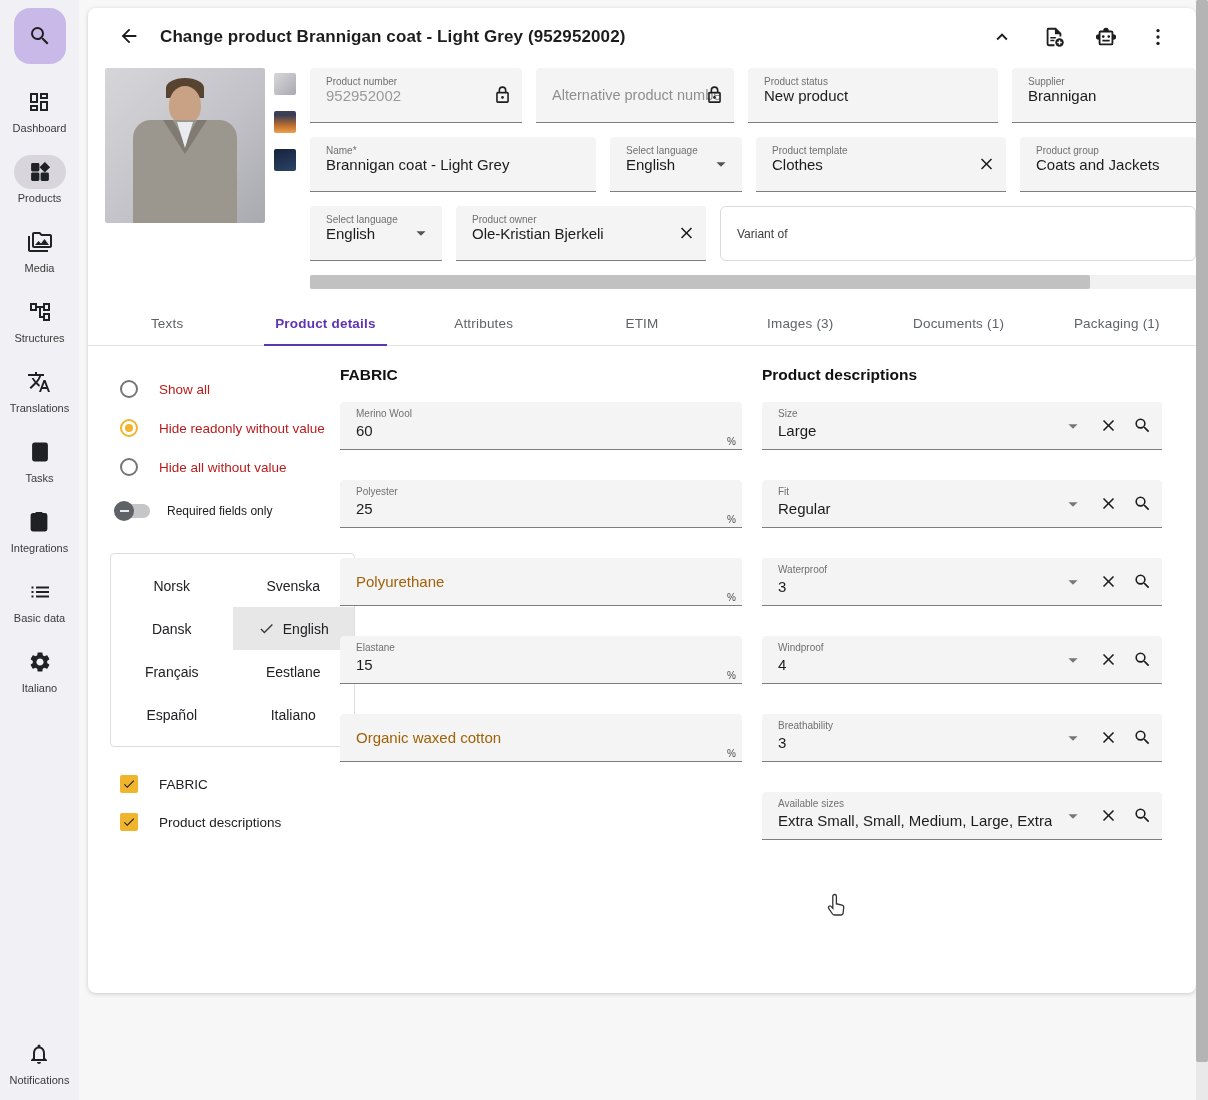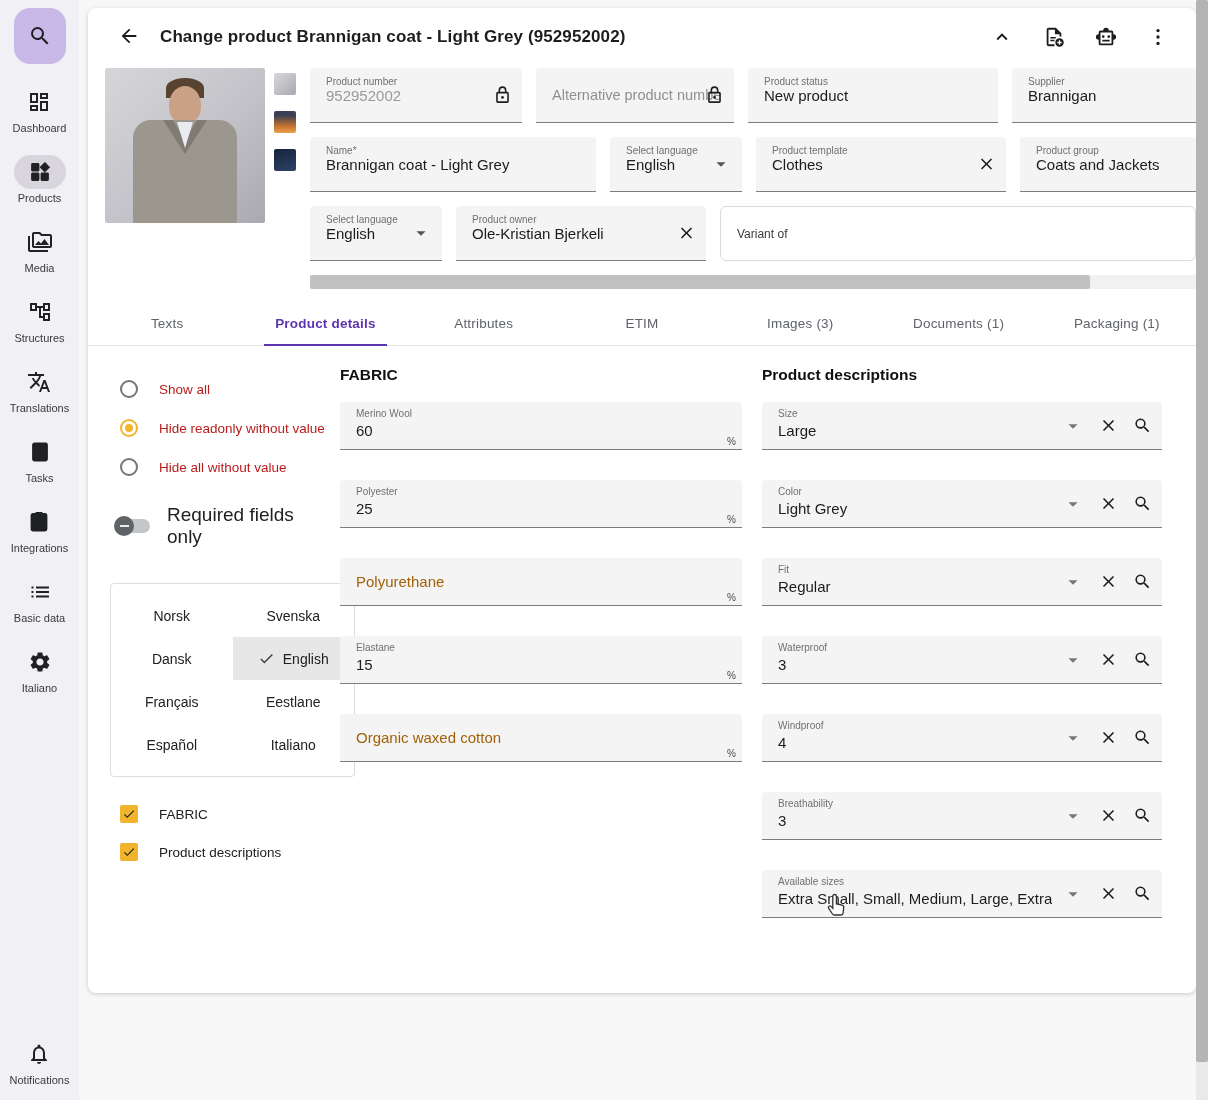--- a/index.html
+++ b/index.html
@@ -82,21 +82,21 @@
   .filter-col { width: 218px; flex: 0 0 218px; }
   .radio-row { display: flex; align-items: center; margin-bottom: 21px; cursor: pointer; }
   .radio { width: 18px; height: 18px; border-radius: 50%; border: 2px solid #757575; margin-left: 10px; position: relative; flex: 0 0 auto; }
   .radio.selected { border-color: #f0b42d; }
   .radio.selected::after { content: ""; position: absolute; left: 3px; top: 3px; width: 8px; height: 8px; border-radius: 50%; background: #f0b42d; }
   .radio-label { font-size: 13.5px; color: #b91c1c; margin-left: 21px; }
   .toggle-row { display: flex; align-items: center; margin-top: 28px; cursor: pointer; }
   .toggle { width: 34px; height: 14px; border-radius: 7px; background: #c5c6c8; margin-left: 6px; position: relative; flex: 0 0 auto; }
   .toggle .knob { position: absolute; left: -2px; top: -3px; width: 20px; height: 20px; border-radius: 50%; background: #5f6368; display: flex; align-items: center; justify-content: center; }
   .toggle .knob::after { content: ""; width: 9px; height: 2px; background: #e8eaed; }
-  .toggle-label { font-size: 19px; color: #202124; margin-left: 17px; }
+  .toggle-label { font-size: 12px; color: #202124; margin-left: 17px; }
 
   .lang-panel { width: 245px; border: 1px solid #ddd; border-radius: 4px; margin-top: 35px; padding: 10px 0; background: #fff; text-align: right; }
   .lang-grid { display: grid; grid-template-columns: 1fr 1fr; }
   .lang-cell { height: 43px; display: flex; align-items: center; justify-content: center; font-size: 14px; color: #202124; cursor: pointer; gap: 8px; }
   .lang-cell.selected { background: #e7e7e7; }
   .lang-cell.selected svg { width: 17px; height: 17px; fill: #3c3c3c; }
   .lang-cell.wide { grid-column: 1 / span 2; }
 
   .chk-row { display: flex; align-items: center; margin-top: 20px; cursor: pointer; }
   .chk-row.first { margin-top: 28px; }
@@ -541,41 +541,20 @@
                 </svg>
               </span>
               <span class="si">
                 <svg viewBox="0 0 24 24">
                   <path d="M15.5 14h-.79l-.28-.27A6.47 6.47 0 0 0 16 9.5 6.5 6.5 0 1 0 9.5 16c1.61 0 3.09-.59 4.23-1.57l.27.28v.79l5 4.99L20.49 19l-4.99-5zm-6 0A4.5 4.5 0 1 1 14 9.5 4.5 4.5 0 0 1 9.5 14z"></path>
                 </svg>
               </span>
             </span>
         </div>
 
-        <div class="vfield">
-          <div class="flabel">Color</div>
-          <div class="fvalue">Light Grey</div>
-          <span class="desc-icons">
-              <span class="dd">
-                <svg viewBox="0 0 24 24">
-                  <path d="M7 10l5 5 5-5z"></path>
-                </svg>
-              </span>
-              <span class="xi">
-                <svg viewBox="0 0 24 24">
-                  <path d="M19 6.41 17.59 5 12 10.59 6.41 5 5 6.41 10.59 12 5 17.59 6.41 19 12 13.41 17.59 19 19 17.59 13.41 12z"></path>
-                </svg>
-              </span>
-              <span class="si">
-                <svg viewBox="0 0 24 24">
-                  <path d="M15.5 14h-.79l-.28-.27A6.47 6.47 0 0 0 16 9.5 6.5 6.5 0 1 0 9.5 16c1.61 0 3.09-.59 4.23-1.57l.27.28v.79l5 4.99L20.49 19l-4.99-5zm-6 0A4.5 4.5 0 1 1 14 9.5 4.5 4.5 0 0 1 9.5 14z"></path>
-                </svg>
-              </span>
-            </span>
-        </div>
 
         <div class="vfield">
           <div class="flabel">Fit</div>
           <div class="fvalue">Regular</div>
           <span class="desc-icons">
               <span class="dd">
                 <svg viewBox="0 0 24 24">
                   <path d="M7 10l5 5 5-5z"></path>
                 </svg>
               </span>

